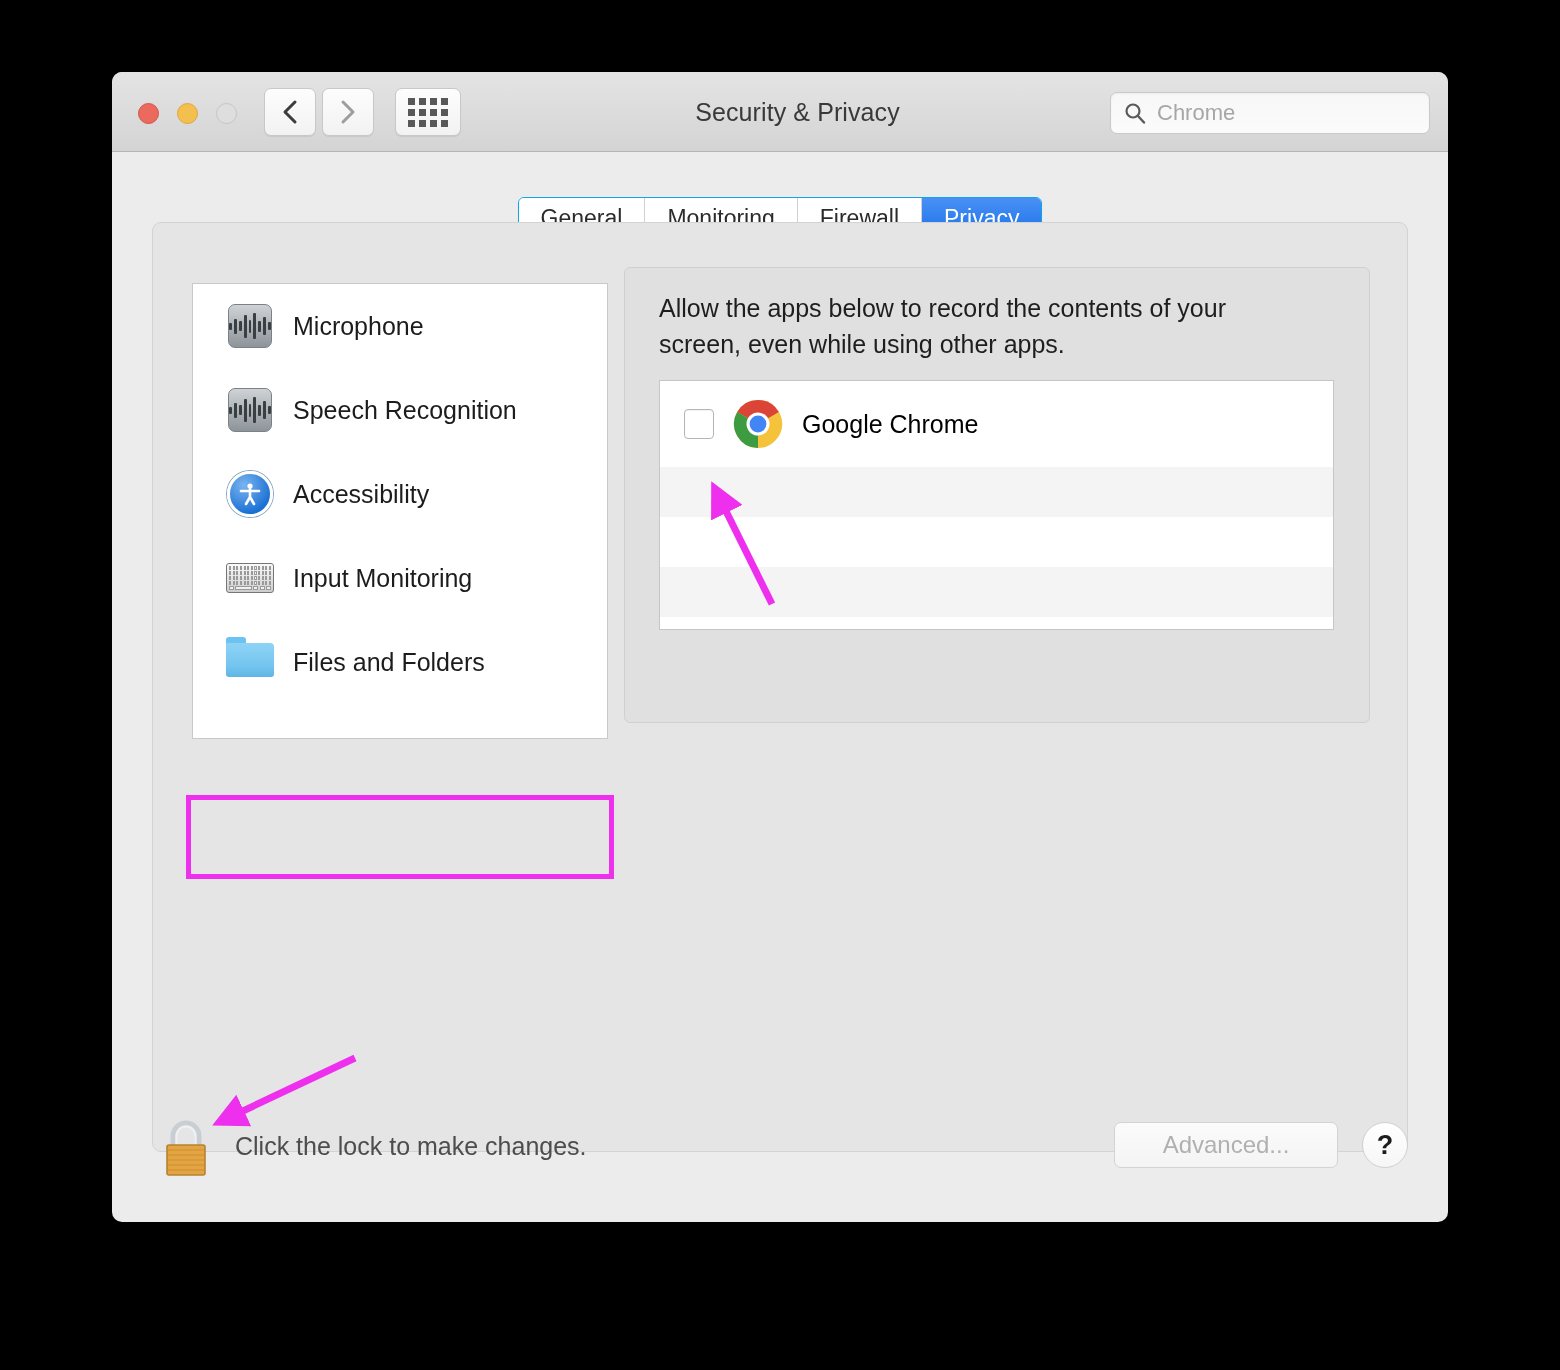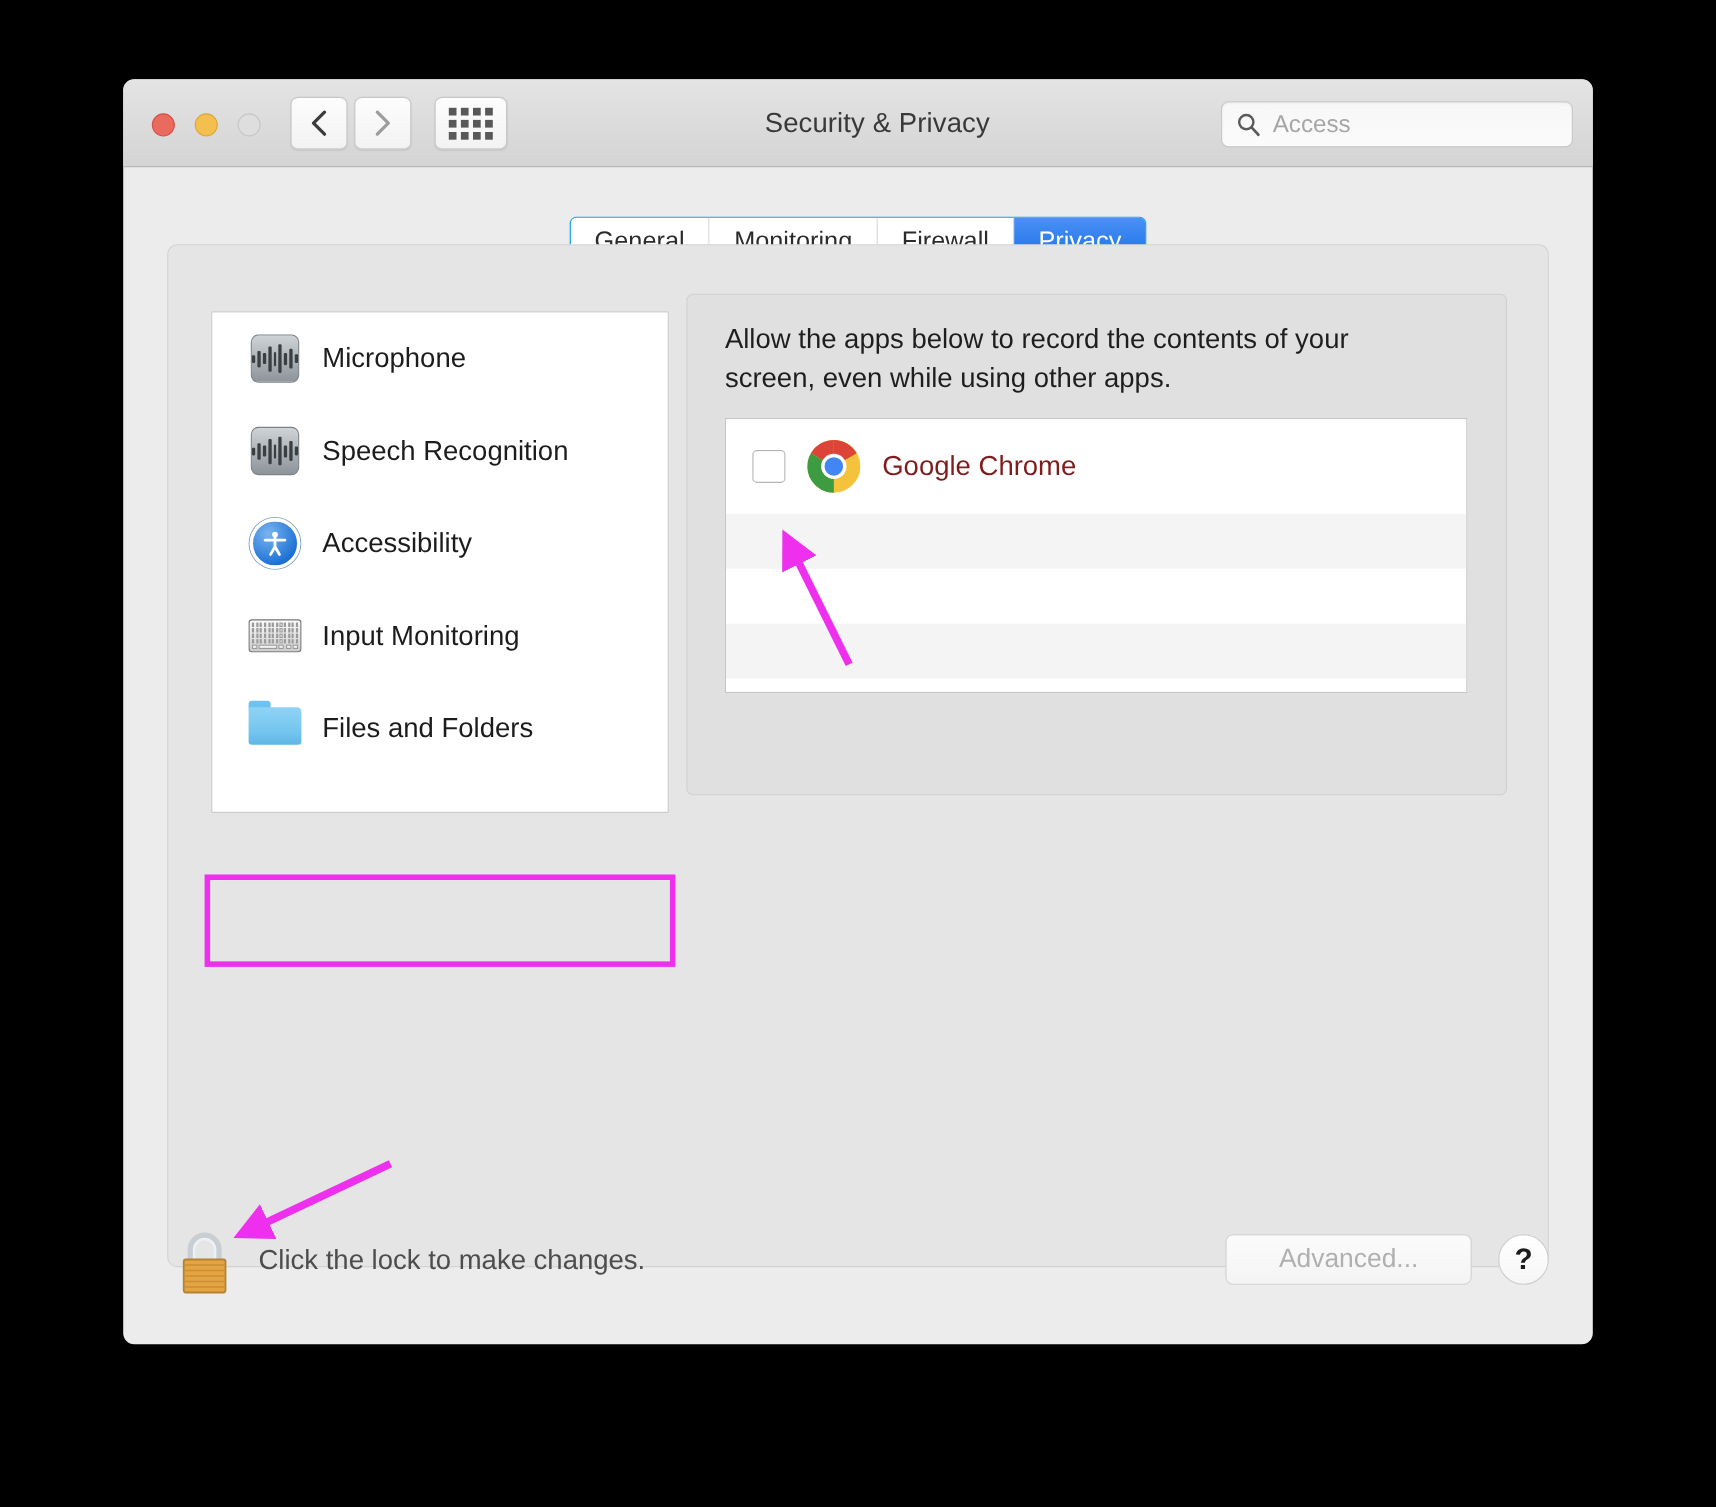--- a/index.html
+++ b/index.html
@@ -176,21 +176,21 @@
     overflow: hidden;
   }
   .app-row { height: 50px; display: flex; align-items: center; padding-left: 24px; gap: 18px; }
   .app-row.alt { background: #f4f4f4; }
   .app-row.first { height: 86px; }
   .app-check {
     width: 30px; height: 30px; flex: 0 0 30px;
     background: #ffffff; border: 1px solid #b5b5b5; border-radius: 4px;
     box-shadow: inset 0 1px 1px rgba(0,0,0,0.05);
   }
-  .app-name { font-size: 25px; color: #7f1d1d; }
+  .app-name { font-size: 25px; color: #000000; }
   .chrome-ic { width: 52px; height: 52px; flex: 0 0 52px; }
 
   
   .bottom { position: absolute; left: 0; right: 0; bottom: 0; height: 148px; }
   .lock-icon { position: absolute; left: 48px; top: 42px; width: 52px; height: 62px; }
   .lock-text {
     position: absolute; left: 123px; top: 58px;
     font-size: 25px; color: #4d4d4d;
   }
   .adv-btn {
@@ -256,21 +256,21 @@
       </div>
     </div>
 
     <div class="win-title">Security &amp; Privacy</div>
 
     <div class="searchbox">
       <svg width="24" height="24" viewBox="0 0 24 24">
         <circle cx="10" cy="10" r="6.5" fill="none" stroke="#5a5a5a" stroke-width="2.2"></circle>
         <line x1="15" y1="15" x2="21" y2="21.5" stroke="#5a5a5a" stroke-width="2.4" stroke-linecap="round"></line>
       </svg>
-      <span class="search-ph">Access</span>
+      <span class="search-ph">Chrome</span>
     </div>
   </div>
 
   <div class="tabs-wrap">
     <div class="tabs">
       <div class="tab">General</div>
       <div class="tab">Monitoring</div>
       <div class="tab">Firewall</div>
       <div class="tab active">Privacy</div>
     </div>

